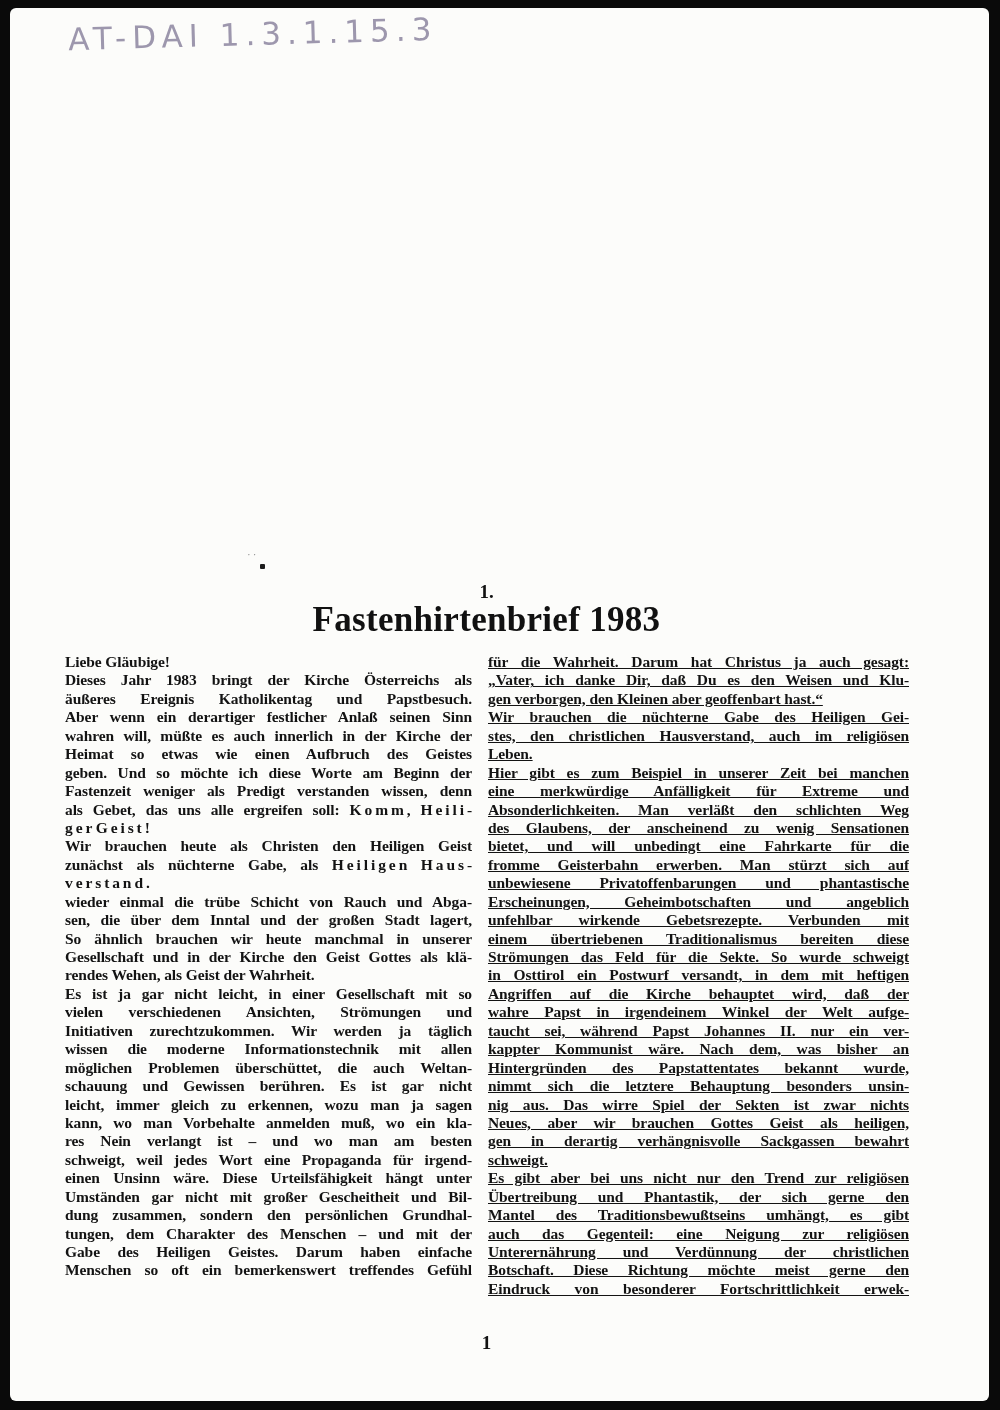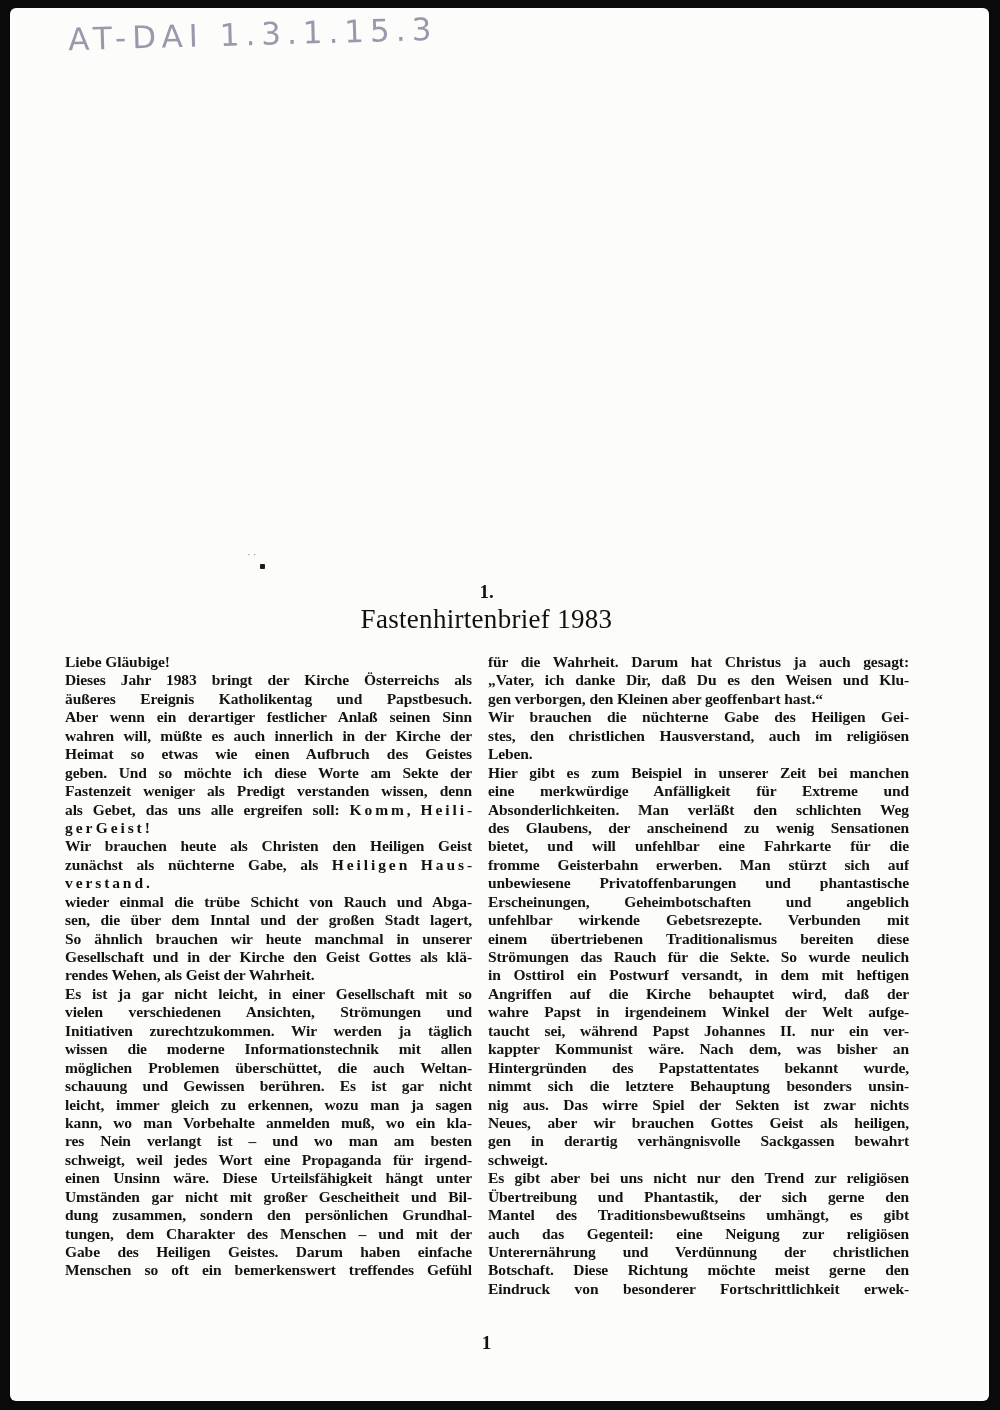--- a/index.html
+++ b/index.html
@@ -29,30 +29,30 @@
     background:#1c1c1c;border-radius:1px;
   }
   .heading{
     position:absolute;left:55px;top:573px;width:843px;
     text-align:center;color:#111;
   }
   .chapter{
     font-size:19px;font-weight:bold;line-height:21px;
   }
   .title{
-    font-size:27px;font-weight:normal;line-height:35px;
+    font-size:35px;font-weight:bold;line-height:35px;
     letter-spacing:.3px;
   }
   .cols{
     position:absolute;left:55px;top:645px;width:844px;
     display:flex;gap:16px;color:#131313;
   }
   .col{overflow:hidden;}
   .col-left{width:407px;}
-  .col-right{width:421px;}
+  .col-right{width:421px;text-decoration:underline;}
   .line{
     font-size:15.5px;font-weight:bold;
     height:18.45px;line-height:18.45px;
     letter-spacing:-0.1px;
     white-space:nowrap;overflow:hidden;
     text-align:left;
   }
   .line.just{
     text-align:justify;text-align-last:justify;
     white-space:normal;
@@ -78,21 +78,21 @@
   </div>
 
   <div class="cols">
     <div class="col col-left">
         <div class="line">Liebe Gläubige!</div>
         <div class="line just">Dieses Jahr 1983 bringt der Kirche Österreichs als</div>
         <div class="line just">äußeres Ereignis Katholikentag und Papstbesuch.</div>
         <div class="line just">Aber wenn ein derartiger festlicher Anlaß seinen Sinn</div>
         <div class="line just">wahren will, müßte es auch innerlich in der Kirche der</div>
         <div class="line just">Heimat so etwas wie einen Aufbruch des Geistes</div>
-        <div class="line just">geben. Und so möchte ich diese Worte am Sekte der</div>
+        <div class="line just">geben. Und so möchte ich diese Worte am Beginn der</div>
         <div class="line just">Fastenzeit weniger als Predigt verstanden wissen, denn</div>
         <div class="line just">als Gebet, das uns alle ergreifen soll: K o m m , H e i l i -</div>
         <div class="line">g e r G e i s t !</div>
         <div class="line just">Wir brauchen heute als Christen den Heiligen Geist</div>
         <div class="line just">zunächst als nüchterne Gabe, als H e i l i g e n H a u s -</div>
         <div class="line">v e r s t a n d .</div>
         <div class="line just">wieder einmal die trübe Schicht von Rauch und Abga-</div>
         <div class="line just">sen, die über dem Inntal und der großen Stadt lagert,</div>
         <div class="line just">So ähnlich brauchen wir heute manchmal in unserer</div>
         <div class="line just">Gesellschaft und in der Kirche den Geist Gottes als klä-</div>
@@ -118,27 +118,27 @@
         <div class="line just">für die Wahrheit. Darum hat Christus ja auch gesagt:</div>
         <div class="line just">„Vater, ich danke Dir, daß Du es den Weisen und Klu-</div>
         <div class="line">gen verborgen, den Kleinen aber geoffenbart hast.“</div>
         <div class="line just">Wir brauchen die nüchterne Gabe des Heiligen Gei-</div>
         <div class="line just">stes, den christlichen Hausverstand, auch im religiösen</div>
         <div class="line">Leben.</div>
         <div class="line just">Hier gibt es zum Beispiel in unserer Zeit bei manchen</div>
         <div class="line just">eine merkwürdige Anfälligkeit für Extreme und</div>
         <div class="line just">Absonderlichkeiten. Man verläßt den schlichten Weg</div>
         <div class="line just">des Glaubens, der anscheinend zu wenig Sensationen</div>
-        <div class="line just">bietet, und will unfehlbar eine Fahrkarte für die</div>
+        <div class="line just">bietet, und will unbedingt eine Fahrkarte für die</div>
         <div class="line just">fromme Geisterbahn erwerben. Man stürzt sich auf</div>
         <div class="line just">unbewiesene Privatoffenbarungen und phantastische</div>
         <div class="line just">Erscheinungen, Geheimbotschaften und angeblich</div>
         <div class="line just">unfehlbar wirkende Gebetsrezepte. Verbunden mit</div>
         <div class="line just">einem übertriebenen Traditionalismus bereiten diese</div>
-        <div class="line just">Strömungen das Rauch für die Sekte. So wurde neulich</div>
+        <div class="line just">Strömungen das Feld für die Sekte. So wurde schweigt</div>
         <div class="line just">in Osttirol ein Postwurf versandt, in dem mit heftigen</div>
         <div class="line just">Angriffen auf die Kirche behauptet wird, daß der</div>
         <div class="line just">wahre Papst in irgendeinem Winkel der Welt aufge-</div>
         <div class="line just">taucht sei, während Papst Johannes II. nur ein ver-</div>
         <div class="line just">kappter Kommunist wäre. Nach dem, was bisher an</div>
         <div class="line just">Hintergründen des Papstattentates bekannt wurde,</div>
         <div class="line just">nimmt sich die letztere Behauptung besonders unsin-</div>
         <div class="line just">nig aus. Das wirre Spiel der Sekten ist zwar nichts</div>
         <div class="line just">Neues, aber wir brauchen Gottes Geist als heiligen,</div>
         <div class="line just">gen in derartig verhängnisvolle Sackgassen bewahrt</div>

